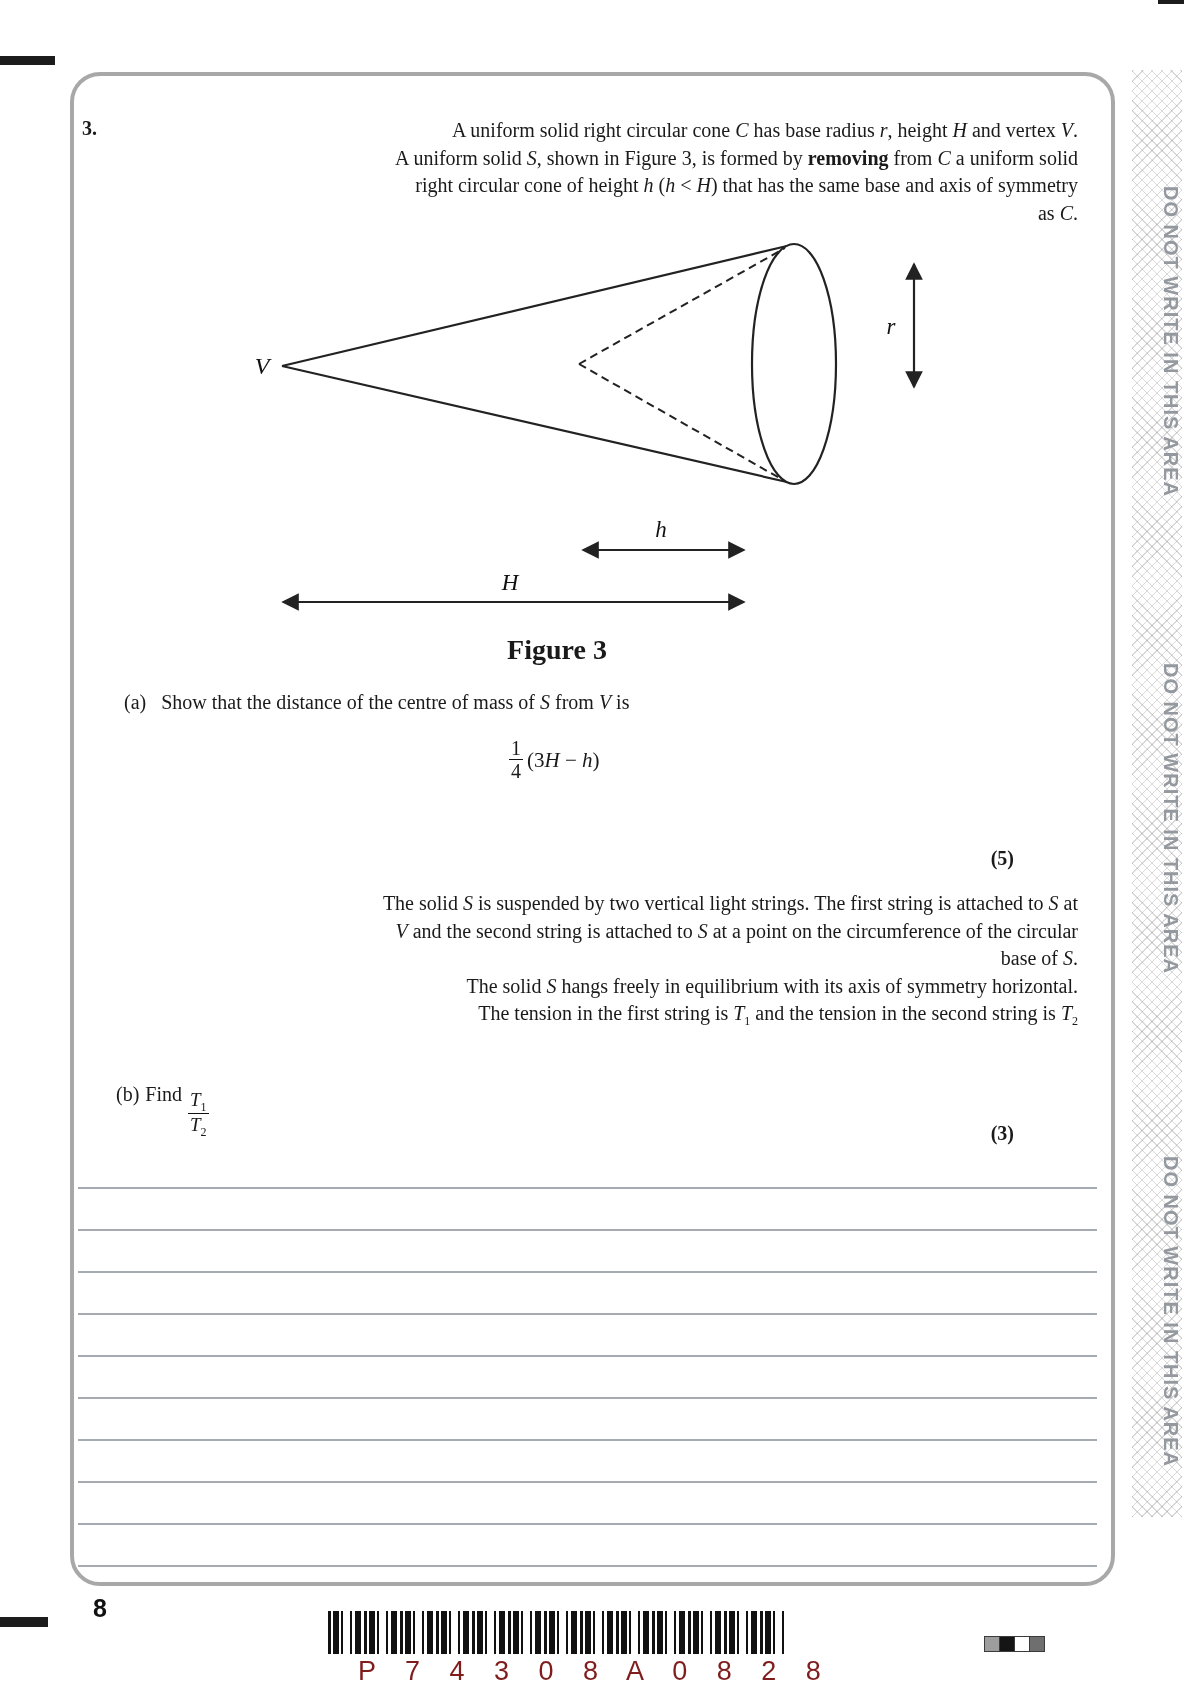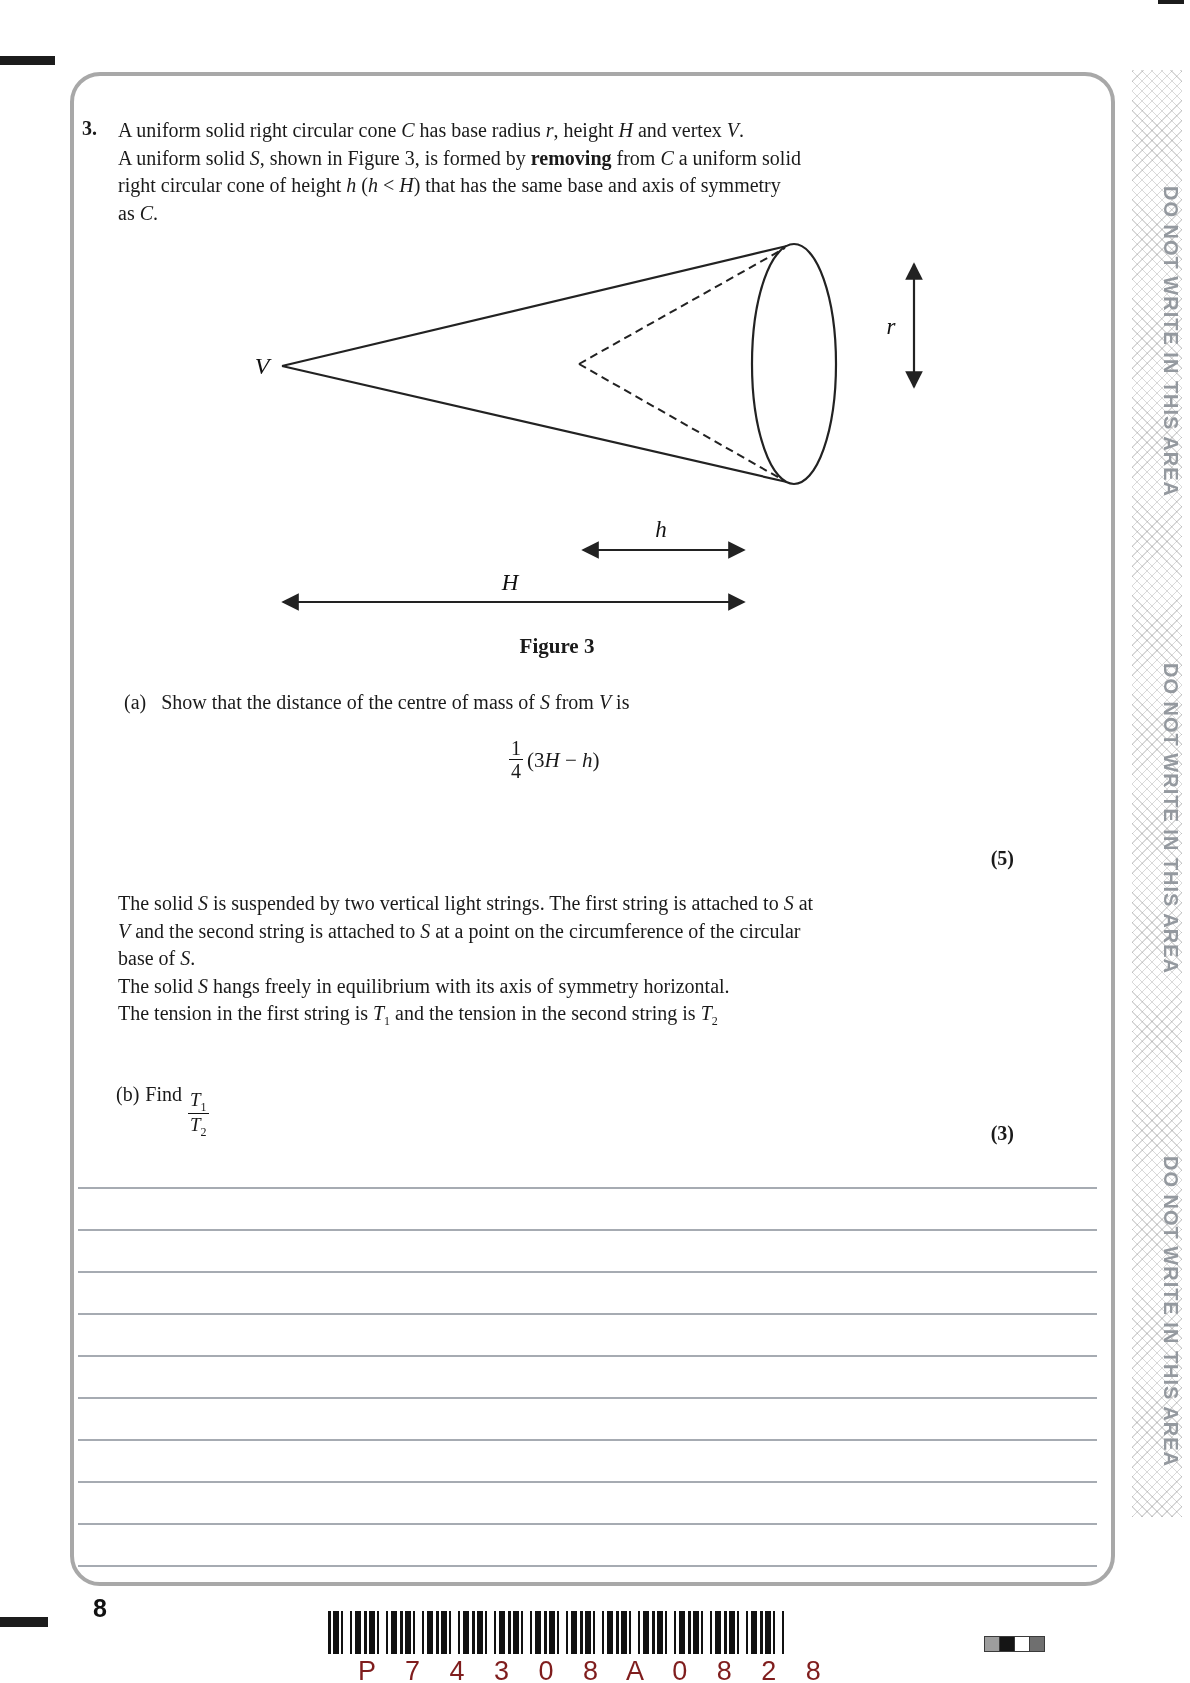--- a/index.html
+++ b/index.html
@@ -26,26 +26,26 @@
   .strip-text.t1{top:116px;}
   .strip-text.t2{top:593px;}
   .strip-text.t3{top:1086px;}
 
   
   .qbox{position:absolute;left:70px;top:72px;width:1045px;height:1514px;
         border:4px solid #a8a8a8;border-radius:30px;background:#fff;box-sizing:border-box;}
   .abs{position:absolute;}
 
   .qnum{font-weight:bold;font-size:20px;}
-  .body-text{font-size:20px;line-height:27.5px;}
+  .body-text{font-size:20px;line-height:27.5px;text-align:right;}
 
   
   .fig-svg{position:absolute;left:160px;top:158px;width:730px;height:390px;}
   .fig-caption{position:absolute;left:413px;top:558px;width:140px;text-align:center;
-               font-weight:bold;font-size:21px;}
+               font-weight:bold;font-size:28px;}
 
   
   .frac{display:inline-flex;flex-direction:column;align-items:center;line-height:1.05;
         font-size:20px;vertical-align:middle;}
   .frac .den{border-top:1.6px solid #111;padding:1px 2px 0 2px;}
   .frac .num{padding:0 2px;}
   .formula-row{display:flex;align-items:center;gap:4px;font-size:21px;}
   .marks{font-weight:bold;font-size:20px;}
   sub{font-size:12px;}
 

